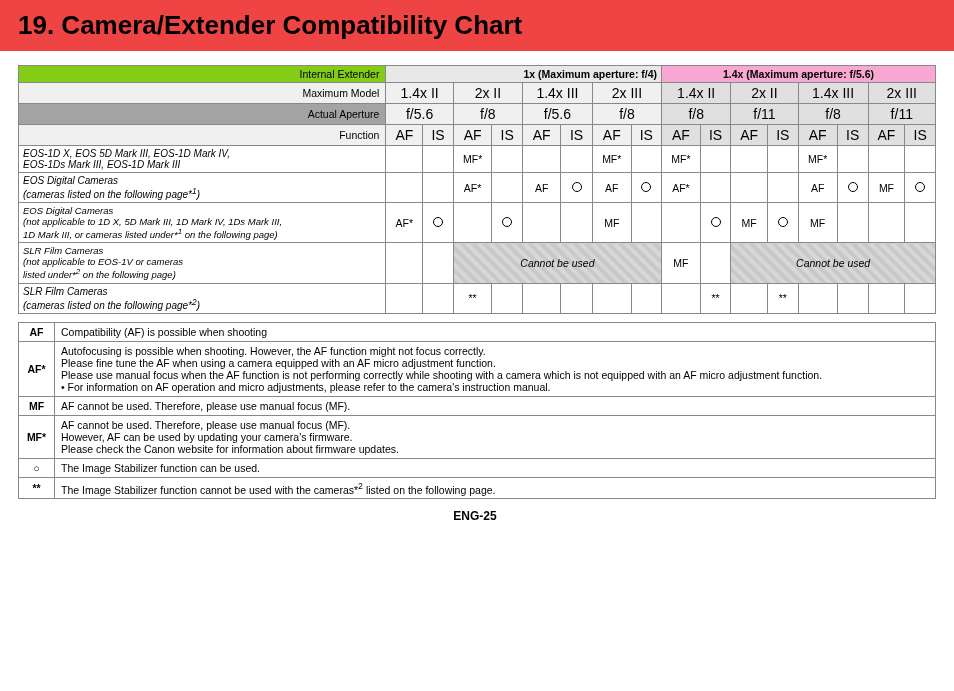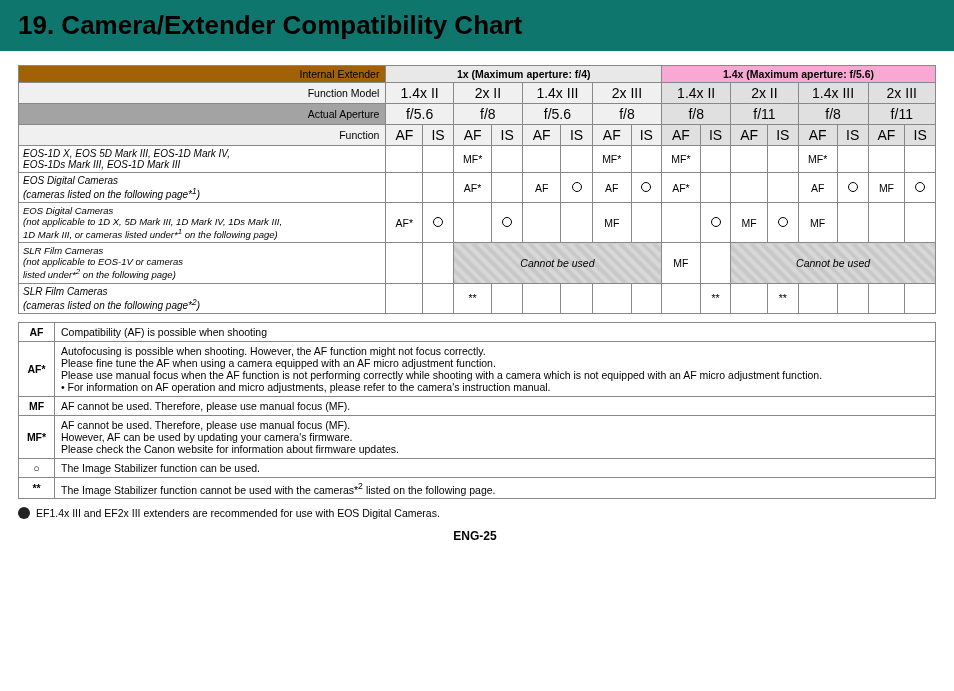--- a/index.html
+++ b/index.html
@@ -6,21 +6,21 @@
     body {
       background: #fff;
       font-family: Arial, Helvetica, sans-serif;
       font-size: 11px;
       color: #000;
       width: 954px;
       min-height: 691px;
       padding: 0;
     }
     .page-title-bar {
-      background: #0f766e;
+      background: #ef4444;
       padding: 10px 18px 10px 18px;
       margin-bottom: 14px;
     }
     .page-title-bar h1 {
       font-size: 26px;
       font-weight: bold;
       color: #000;
     }
     .main-content {
       padding: 0 18px;
@@ -124,27 +124,27 @@
 <div class="page-title-bar">
   <h1>19. Camera/Extender Compatibility Chart</h1>
 </div>
 
 <div class="main-content">
 
   <table class="compat-table">
 
     <tbody>
         <tr>
-      <td class="left-label" style="background:#a16207;">Internal Extender</td>
-      <td colspan="8" class="header-1x" style="text-align:center; font-weight:bold;">1x (Maximum aperture: f/4)</td>
+      <td class="left-label" style="background:#84cc16;">Internal Extender</td>
+      <td colspan="8" class="header-1x" style="text-align:right; font-weight:bold;">1x (Maximum aperture: f/4)</td>
       <td colspan="8" class="header-14x" style="text-align:center; font-weight:bold;">1.4x (Maximum aperture: f/5.6)</td>
     </tr>
 
     <tr>
-      <td class="left-label" style="background:#f0f0f0;">Function Model</td>
+      <td class="left-label" style="background:#f0f0f0;">Maximum Model</td>
       <td colspan="2" class="subheader">1.4x II</td>
       <td colspan="2" class="subheader">2x II</td>
       <td colspan="2" class="subheader">1.4x III</td>
       <td colspan="2" class="subheader">2x III</td>
       <td colspan="2" class="subheader grey-bg">1.4x II</td>
       <td colspan="2" class="subheader grey-bg">2x II</td>
       <td colspan="2" class="subheader grey-bg">1.4x III</td>
       <td colspan="2" class="subheader grey-bg">2x III</td>
     </tr>
 
@@ -304,20 +304,16 @@
       <td class="symbol-cell">○</td>
       <td>The Image Stabilizer function can be used.</td>
     </tr>
     <tr>
       <td class="symbol-cell">**</td>
       <td>The Image Stabilizer function cannot be used with the cameras*<sup>2</sup> listed on the following page.</td>
     </tr>
   </tbody>
     </table>
 
-  <div class="footnote-line">
-    <span class="footnote-bullet"></span>
-    <span>EF1.4x III and EF2x III extenders are recommended for use with EOS Digital Cameras.</span>
-  </div>
 
   <div class="page-number">ENG-25</div>
 
 </div>
 
 </body></html>

